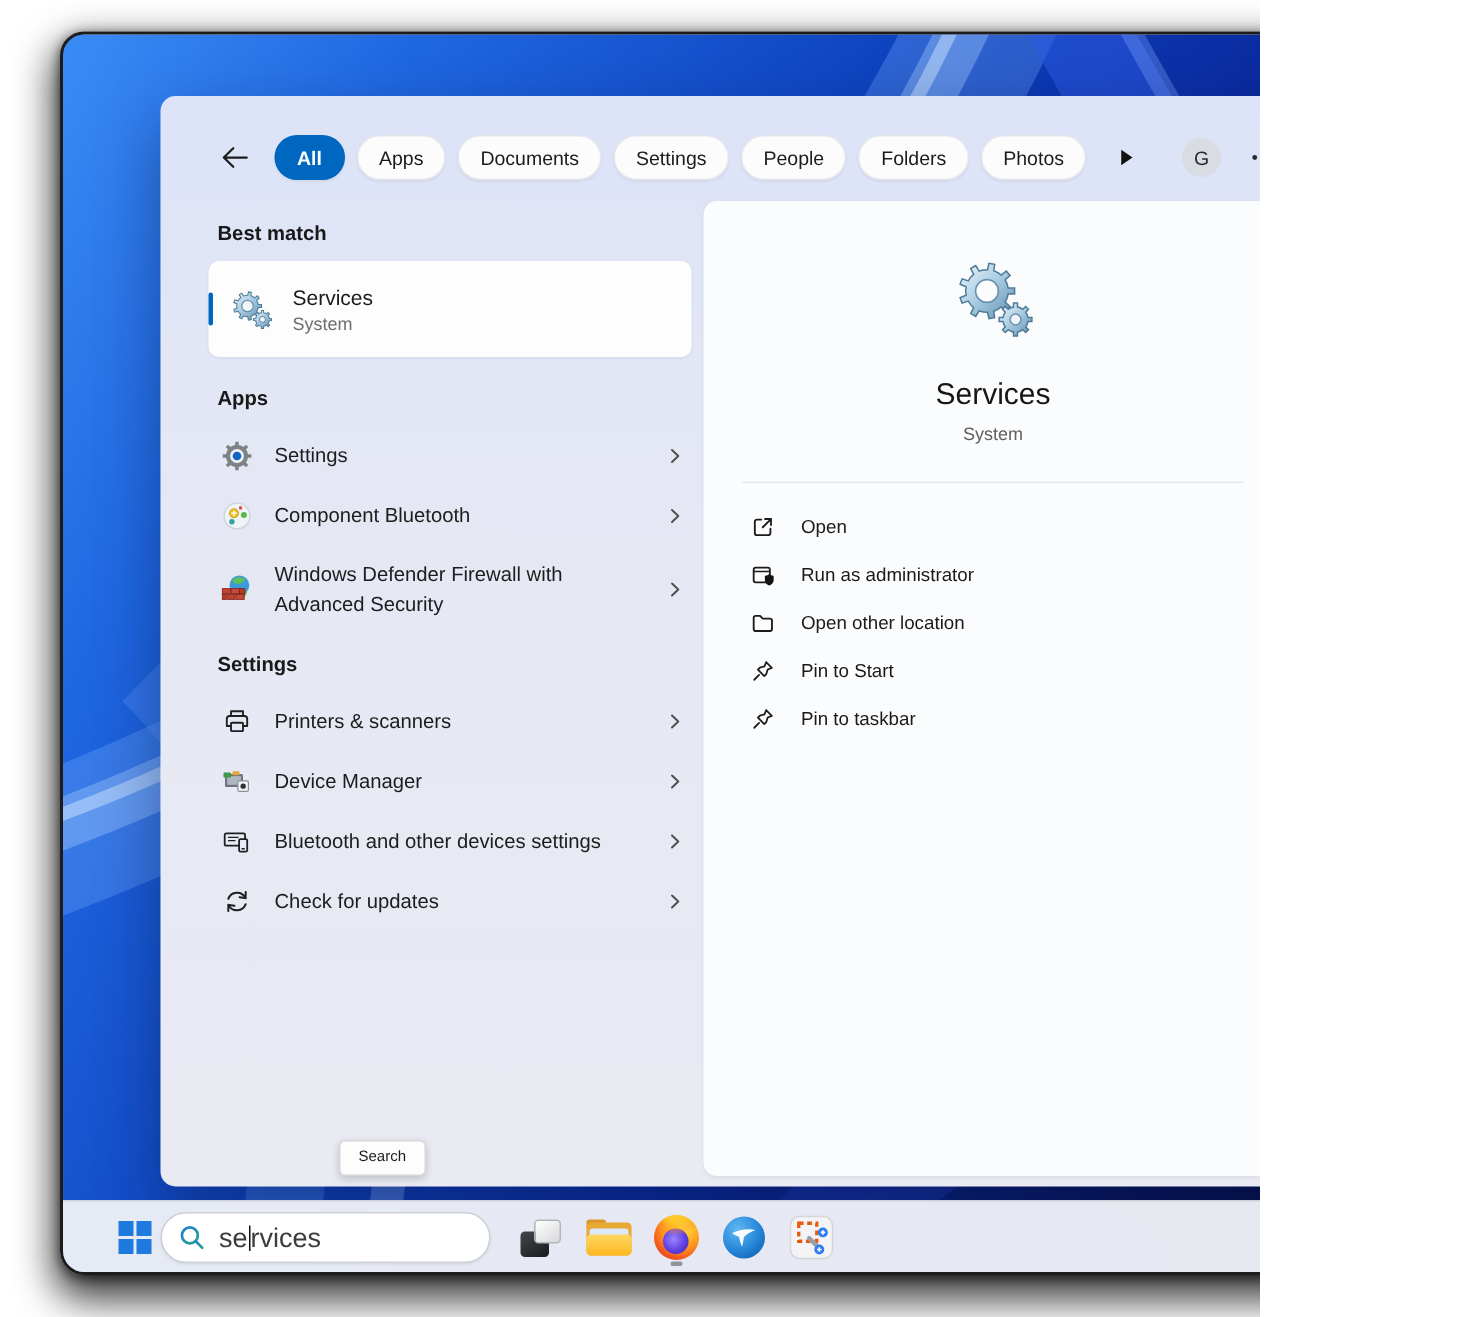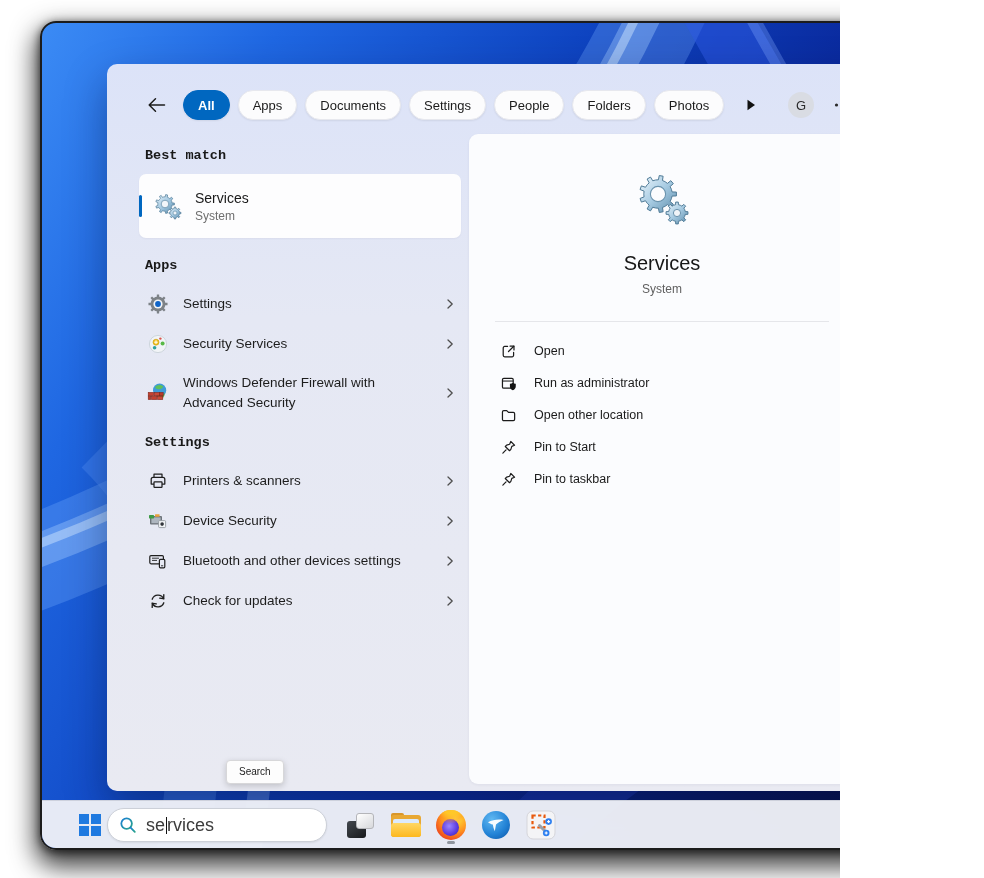--- a/index.html
+++ b/index.html
@@ -34,21 +34,21 @@
   }
   .pill.active { background:#0067c0; border-color:#0067c0; color:#fff; font-weight:700; }
   .more-filters { margin-left:22px; display:flex; align-items:center; }
   .topbar-spacer { flex:1; }
   .avatar { width:26px; height:26px; border-radius:50%; background:#d9dce3; color:#2a2a2a;
     font-size:13px; display:flex; align-items:center; justify-content:center; }
   .overflow-btn { margin-left:20px; display:flex; align-items:center; }
 
   
   .left-panel { position:absolute; left:32px; top:70px; width:322px; }
-  .section-header { font-size:13.5px; font-weight:700; color:#191919; margin:14px 0 11px 6px;font-family:Liberation Mono, monospace; }
+  .section-header { font-size:13.5px; font-weight:700; color:#191919; margin:14px 0 11px 6px; }
   .best-card {
     position:relative; height:64px; background:#fdfdfe; border-radius:7px;
     display:flex; align-items:center; padding-left:13px;
     box-shadow:0 1px 2px rgba(30,40,80,.05);
   }
   .best-card::before { content:''; position:absolute; left:0; top:50%; transform:translateY(-50%);
     width:3px; height:22px; border-radius:2px; background:#0067c0; }
   .best-text { margin-left:13px; }
   .best-title { font-size:14px; color:#1a1a1a; }
   .best-sub { font-size:12px; color:#6e6e6e; margin-top:3px; }
@@ -224,21 +224,21 @@
           <span class="result-icon">
             <svg width="22" height="22" viewBox="0 0 22 22">
               <circle cx="11" cy="11" r="8.6" fill="#f1f4f7" stroke="#ced6dd" stroke-width="1"></circle>
               <circle cx="9" cy="9.2" r="3" fill="#f2c01c" stroke="#c79a12" stroke-width=".6"></circle>
               <path d="M9 7.4v3.6M7.2 9.2h3.6" stroke="#fff" stroke-width="1"></path>
               <circle cx="15.6" cy="10.4" r="2" fill="#58b947"></circle>
               <circle cx="7.6" cy="14.8" r="1.8" fill="#2fa3a0"></circle>
               <circle cx="13.4" cy="5.6" r="1.2" fill="#d9534f"></circle>
             </svg>
           </span>
-          <span class="result-label">Security Services</span>
+          <span class="result-label">Component Bluetooth</span>
           <span class="chev">
             <svg width="12" height="12" viewBox="0 0 12 12">
                 <path d="M4 2l4.2 4L4 10" fill="none" stroke="#4f4f4f" stroke-width="1.3" stroke-linecap="round" stroke-linejoin="round"></path>
               </svg>
           </span>
         </div>
 
         <div class="result-row">
           <span class="result-icon">
             <svg width="22" height="22" viewBox="0 0 22 22">
@@ -285,21 +285,21 @@
           <span class="result-icon">
             <svg width="22" height="22" viewBox="0 0 22 22">
               <rect x="3" y="6" width="12" height="8.6" rx="1" fill="#6e747b"></rect>
               <rect x="4.4" y="7.4" width="9.2" height="5.8" fill="#aeb6bf"></rect>
               <rect x="2" y="5" width="5" height="3.4" rx=".6" fill="#3f9b46"></rect>
               <rect x="8" y="4.2" width="4.6" height="2.6" rx=".5" fill="#e8a33d"></rect>
               <rect x="11.6" y="10.6" width="7" height="7" rx="1" fill="#f2f4f6" stroke="#8a9097" stroke-width=".8"></rect>
               <circle cx="15.1" cy="14.1" r="1.8" fill="#31343a"></circle>
             </svg>
           </span>
-          <span class="result-label">Device Security</span>
+          <span class="result-label">Device Manager</span>
           <span class="chev">
             <svg width="12" height="12" viewBox="0 0 12 12">
                 <path d="M4 2l4.2 4L4 10" fill="none" stroke="#4f4f4f" stroke-width="1.3" stroke-linecap="round" stroke-linejoin="round"></path>
               </svg>
           </span>
         </div>
 
         <div class="result-row">
           <span class="result-icon">
             <svg width="20" height="20" viewBox="0 0 20 20">

